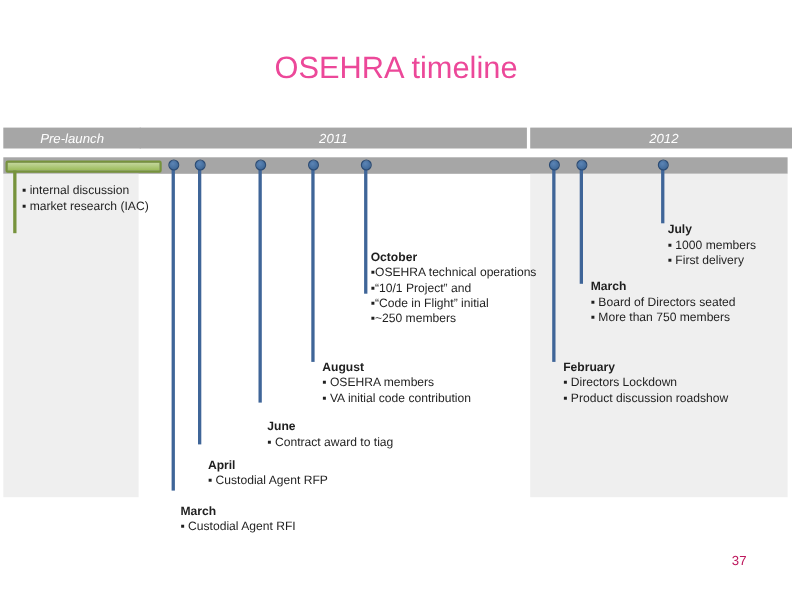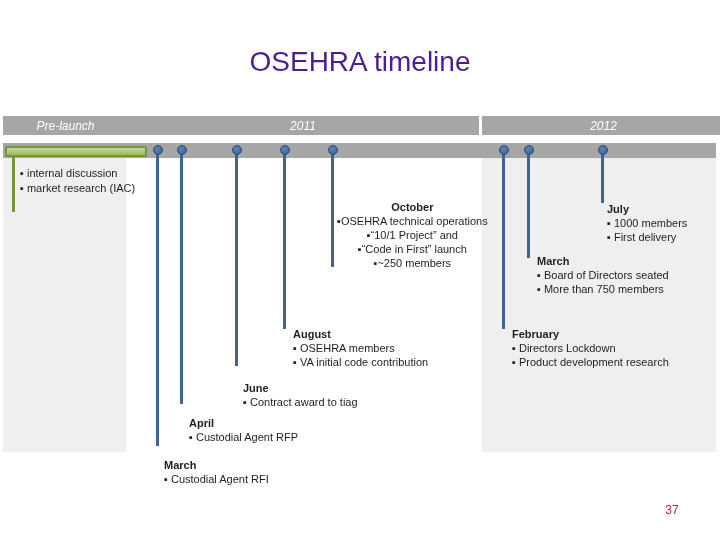--- a/index.html
+++ b/index.html
@@ -2,21 +2,21 @@
 <html><head>
 <meta charset="utf-8">
 <style>
   html,body{margin:0;padding:0;background:#ffffff;}
   .slide{
     position:relative;width:720px;height:540px;background:#ffffff;overflow:hidden;
     font-family:"Liberation Sans",sans-serif;color:#262626;
   }
   .title{
     position:absolute;left:0;top:46px;width:720px;text-align:center;
-    font-size:28px;color:#4c1d95;letter-spacing:0px;
+    font-size:28px;color:#ec4899;letter-spacing:0px;
   }
   
   .seg{position:absolute;top:116px;height:19px;background:#a6a6a6;color:#ffffff;
        font-size:12px;font-style:italic;display:flex;align-items:center;justify-content:center;}
   .seg-pre{left:3px;width:125px;}
   .seg-2011{left:127px;width:352px;}
   .seg-2012{left:482px;width:243px;}
   
   .track{position:absolute;left:3px;top:143px;width:713px;height:15px;background:#a6a6a6;}
   
@@ -42,21 +42,21 @@
   .s6{left:502px;height:179px;} .h6{left:499px;}
   .s7{left:527px;height:108px;} .h7{left:524px;}
   .s8{left:601px;height:53px;}  .h8{left:598px;}
   
   .ev{position:absolute;font-size:11px;line-height:14px;color:#1f1f1f;white-space:nowrap;}
   .ev .m{font-weight:bold;margin-top:48px;}
   .ev-mar11{left:164px;top:410px;}
   .ev-apr  {left:189px;top:368px;}
   .ev-jun  {left:243px;top:333px;}
   .ev-aug  {left:293px;top:279px;}
-  .ev-oct  {left:337px;top:152px;text-align:center;}
+  .ev-oct  {left:337px;top:179px;}
   .ev-feb  {left:512px;top:279px;}
   .ev-mar12{left:537px;top:206px;}
   .ev-jul  {left:607px;top:154px;}
   .notes{position:absolute;left:20px;top:166px;font-size:11px;line-height:15px;
          color:#1f1f1f;white-space:nowrap;}
   .pagenum{position:absolute;left:652px;top:503px;width:40px;text-align:center;
            font-size:12px;color:#be185d;}
 </style>
 </head>
 <body>
@@ -123,28 +123,28 @@
   <div class="ev ev-aug">
     <div class="m">August</div>
     <div>▪ OSEHRA members</div>
     <div>▪ VA initial code contribution</div>
   </div>
 
   <div class="ev ev-oct">
     <div class="m">October</div>
     <div>▪OSEHRA technical operations</div>
     <div>▪“10/1 Project” and</div>
-    <div>▪“Code in First” launch</div>
+    <div>▪“Code in Flight” initial</div>
     <div>▪~250 members</div>
   </div>
 
   <div class="ev ev-feb">
     <div class="m">February</div>
     <div>▪ Directors Lockdown</div>
-    <div>▪ Product development research</div>
+    <div>▪ Product discussion roadshow</div>
   </div>
 
   <div class="ev ev-mar12">
     <div class="m">March</div>
     <div>▪ Board of Directors seated</div>
     <div>▪ More than 750 members</div>
   </div>
 
   <div class="ev ev-jul">
     <div class="m">July</div>

